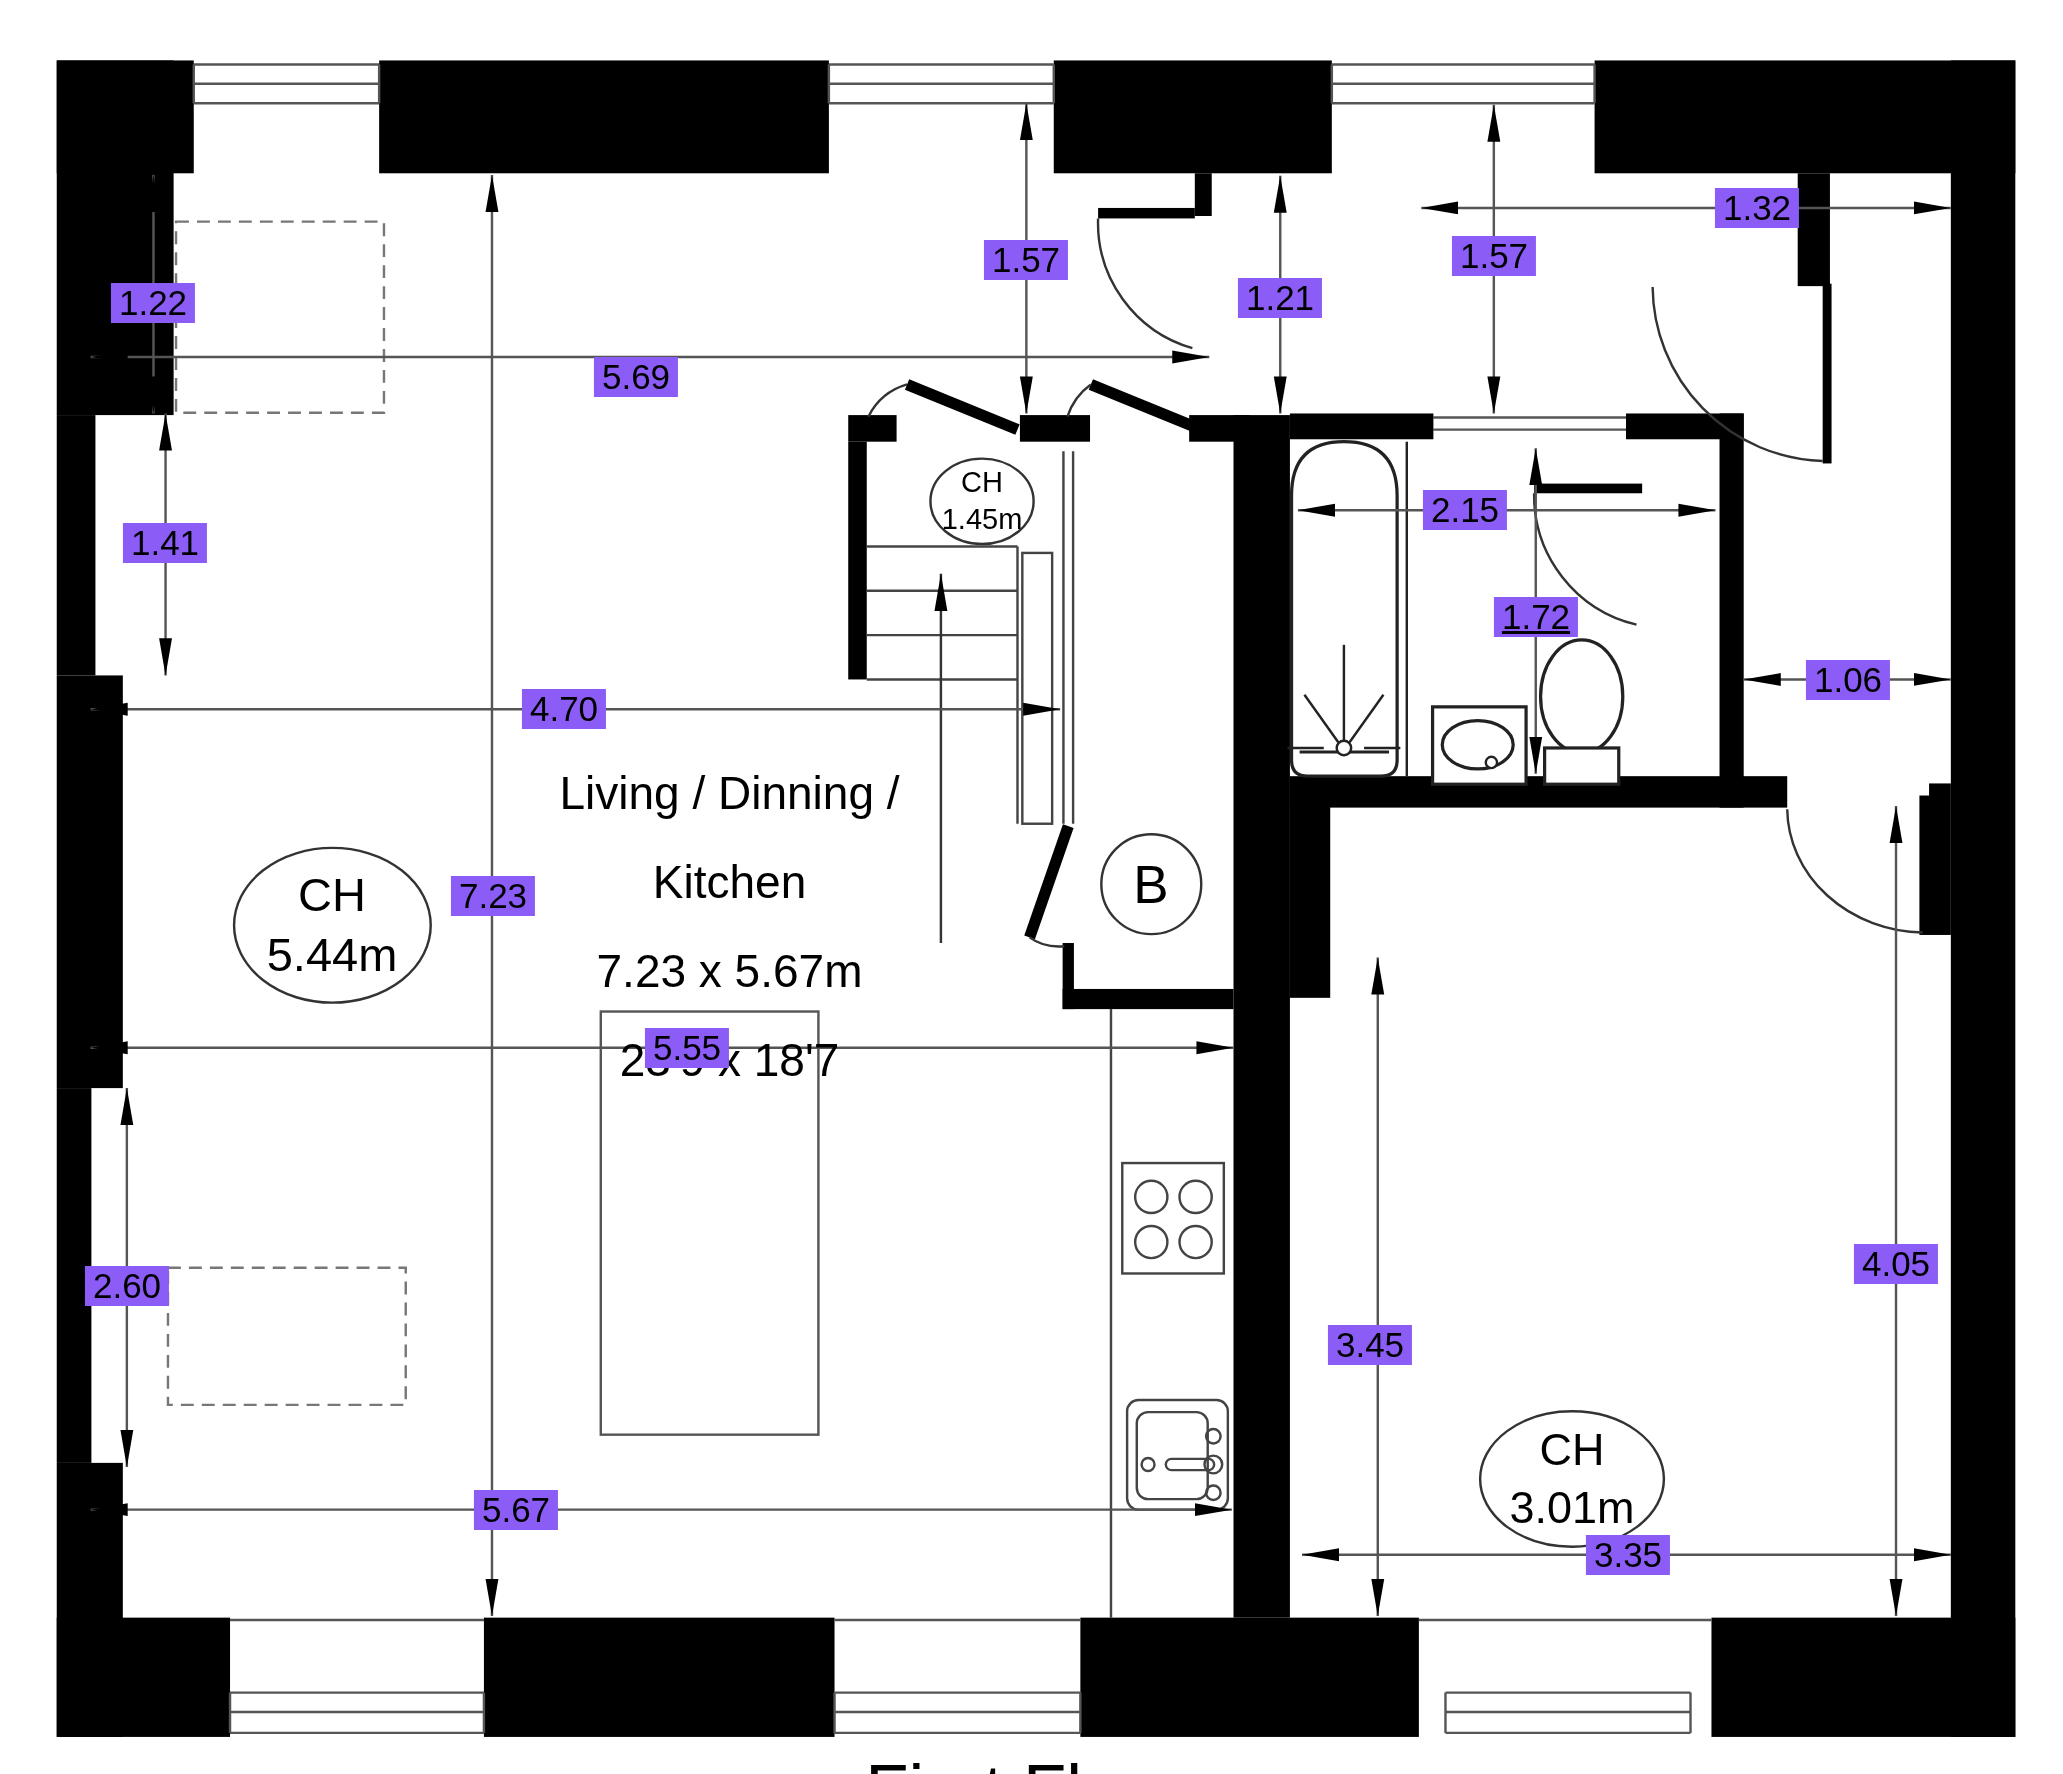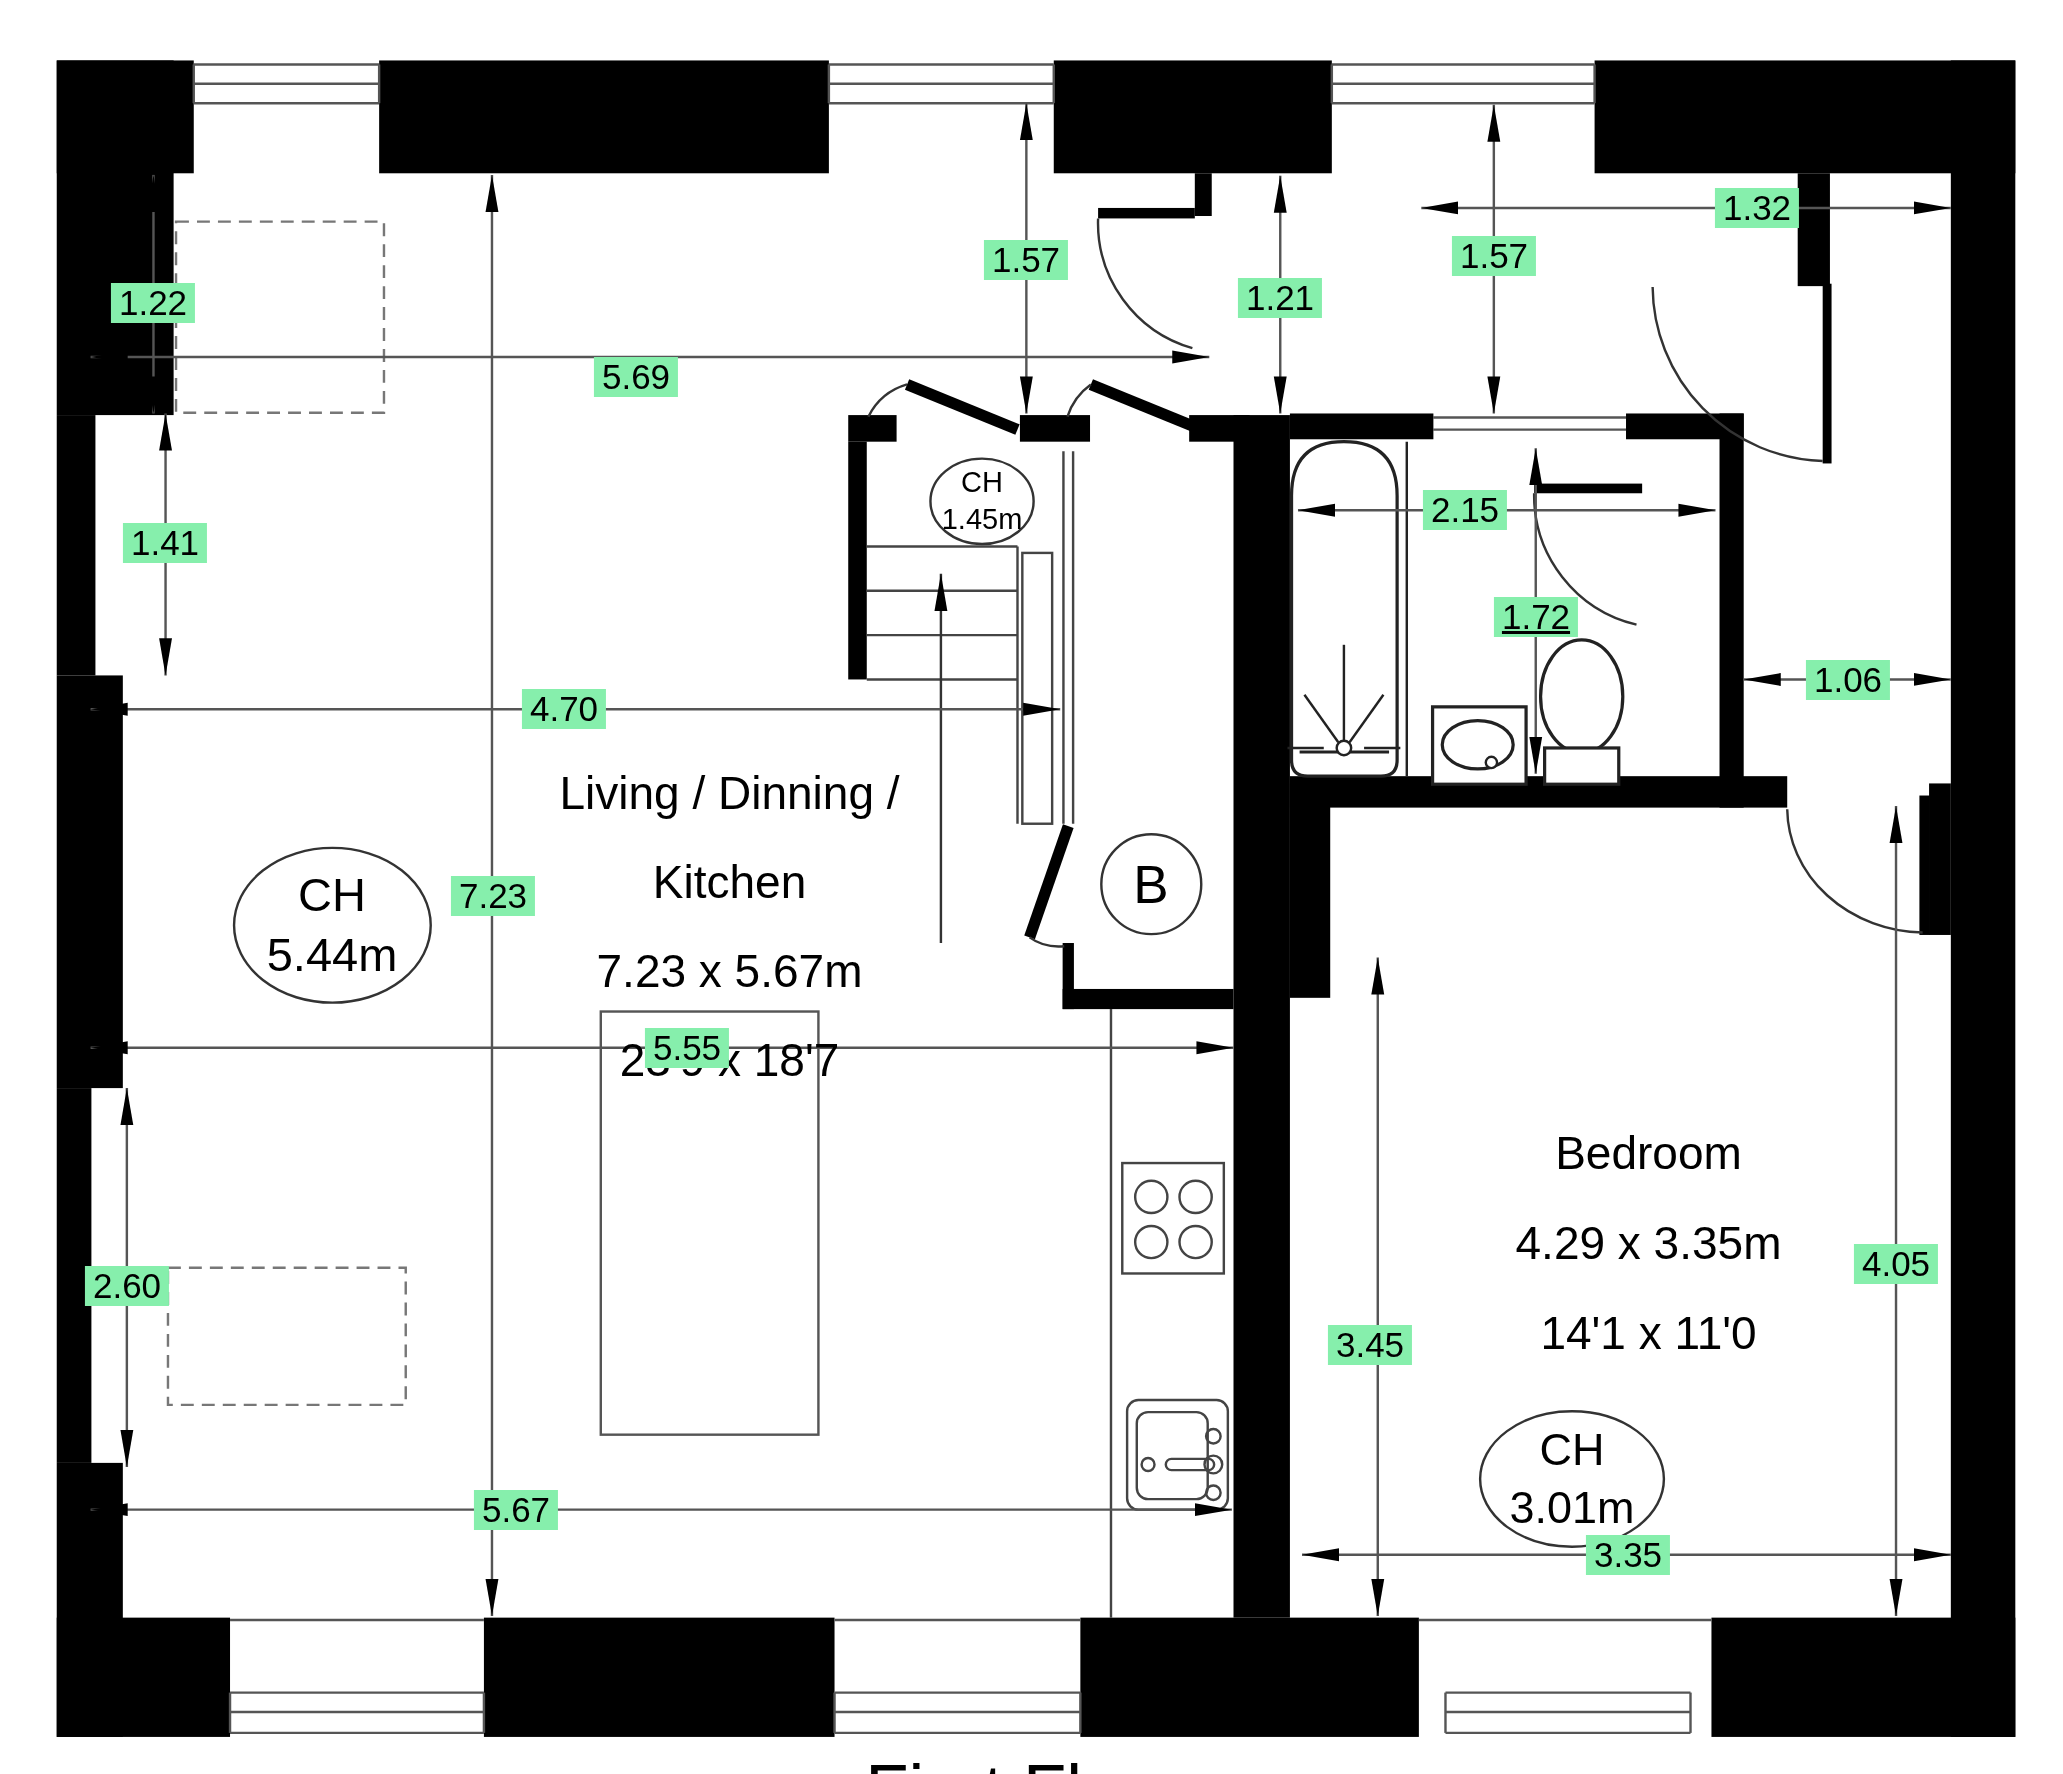--- a/index.html
+++ b/index.html
@@ -4,21 +4,21 @@
 <style>
   html,body{margin:0;padding:0;}
   body{
     width:2064px;height:1774px;position:relative;overflow:hidden;
     background:#ffffff;font-family:"Liberation Sans", sans-serif;
   }
   #svg-layer{position:absolute;left:0;top:0;}
   .label-layer{position:absolute;left:0;top:0;width:2064px;height:1774px;pointer-events:none;}
   .dim-label{
     position:absolute;transform:translate(-50%,-50%);
-    font-size:35px;color:#000;background:#86efac;padding:0 8px;white-space:nowrap;
+    font-size:35px;color:#000;background:#8b5cf6;padding:0 8px;white-space:nowrap;
   }
   .room-label{
     position:absolute;text-align:center;color:#000;
     font-size:46px;line-height:89px;white-space:nowrap;
   }
   .ellipse-label{
     position:absolute;transform:translate(-50%,-50%);text-align:center;color:#000;white-space:nowrap;
   }
   .ellipse-label.big{font-size:47px;line-height:60px;}
   .ellipse-label.small{font-size:29px;line-height:37px;}
@@ -260,25 +260,20 @@
 
 <div class="label-layer">
 
   <div class="room-label" style="left:286px;top:749px;width:887px;">
     <div>Living / Dinning /</div>
     <div>Kitchen</div>
     <div>7.23 x 5.67m</div>
     <div>23'9 x 18'7</div>
   </div>
 
-  <div class="room-label" style="left:1326px;top:1108px;width:645px;line-height:90px;">
-    <div>Bedroom</div>
-    <div>4.29 x 3.35m</div>
-    <div>14'1 x 11'0</div>
-  </div>
 
   <div class="ellipse-label big" style="left:332px;top:925px;">
     <div>CH</div>
     <div>5.44m</div>
   </div>
   <div class="ellipse-label small" style="left:982px;top:501px;">
     <div>CH</div>
     <div>1.45m</div>
   </div>
   <div class="ellipse-label med" style="left:1572px;top:1479px;">

